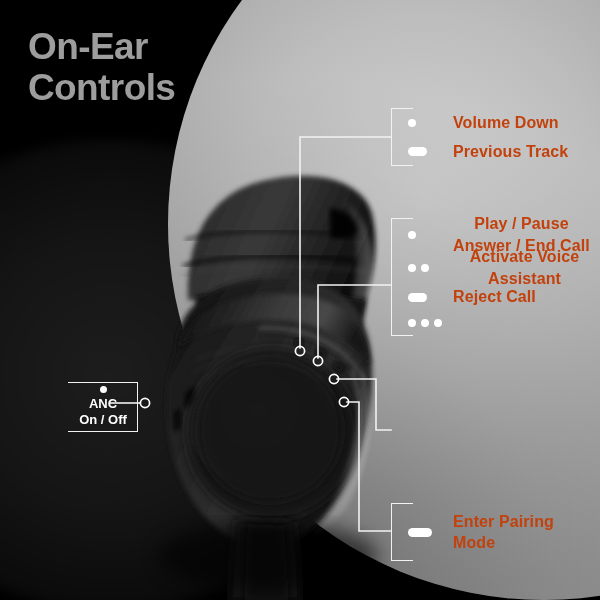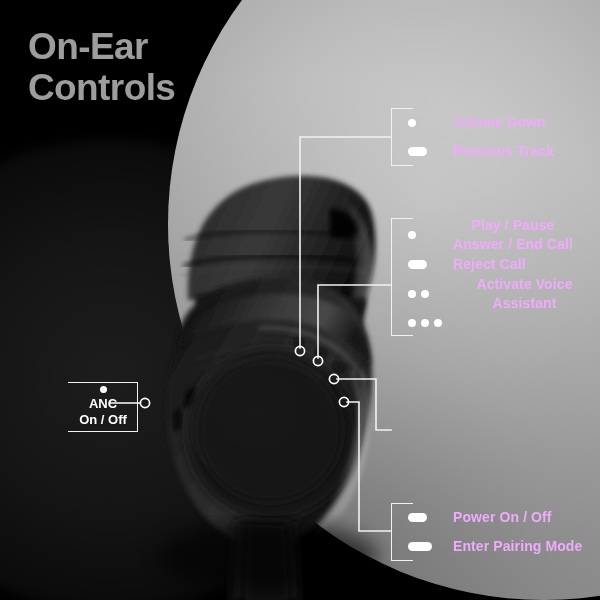--- a/index.html
+++ b/index.html
@@ -97,22 +97,22 @@
   .dot{
     width:8px;height:8px;border-radius:50%;
     background:#fff;display:block;
   }
   .pill{
     height:9px;border-radius:5px;background:#fff;display:block;
   }
   .pill.s{width:19px;}
   .pill.m{width:24px;}
   .rlabel{
-    color:#f0abfc;
-    font-size:14px;
+    color:#c2410c;
+    font-size:16px;
     font-weight:700;
     line-height:1.32;
     letter-spacing:.1px;
     white-space:pre-line;
   }
 
   
   .anc-box{
     position:absolute;
     left:68px;top:382px;
@@ -304,53 +304,47 @@
     <div class="rows" id="r1" style="height: 118px; display: flex; flex-direction: column; justify-content: space-around; width: 205px; text-align: center;">
         <div class="row">
           <div class="press">
             <span class="dot"></span>
           </div>
           <div class="rlabel">Play / Pause
 Answer / End Call</div>
         </div>
         <div class="row">
           <div class="press">
+            <span class="dot"></span>
+            <span class="dot"></span>
+          </div>
+          <div class="rlabel">Activate Voice Assistant</div>
+        </div>
+        <div class="row">
+          <div class="press">
             <span class="pill s"></span>
           </div>
           <div class="rlabel">Reject Call</div>
-        </div>
-        <div class="row">
-          <div class="press">
-            <span class="dot"></span>
-            <span class="dot"></span>
-          </div>
-          <div class="rlabel">Activate Voice Assistant</div>
         </div>
         <div class="row">
           <div class="press">
             <span class="dot"></span>
             <span class="dot"></span>
             <span class="dot"></span>
           </div>
         </div>
       </div>
   </div>
 
 
   <div class="callout" id="c3" style="left:391px;top:503px;width:205px;height:58px;">
     <div class="bracket"></div>
     <div class="rows" id="r3" style="height: 58px; display: flex; flex-direction: column; justify-content: space-around; width: 205px;">
         <div class="row">
           <div class="press">
-            <span class="pill s"></span>
-          </div>
-          <div class="rlabel">Power On / Off</div>
-        </div>
-        <div class="row">
-          <div class="press">
             <span class="pill m"></span>
           </div>
           <div class="rlabel">Enter Pairing Mode</div>
         </div>
       </div>
   </div>
 
 </div>
 
 </body></html>

